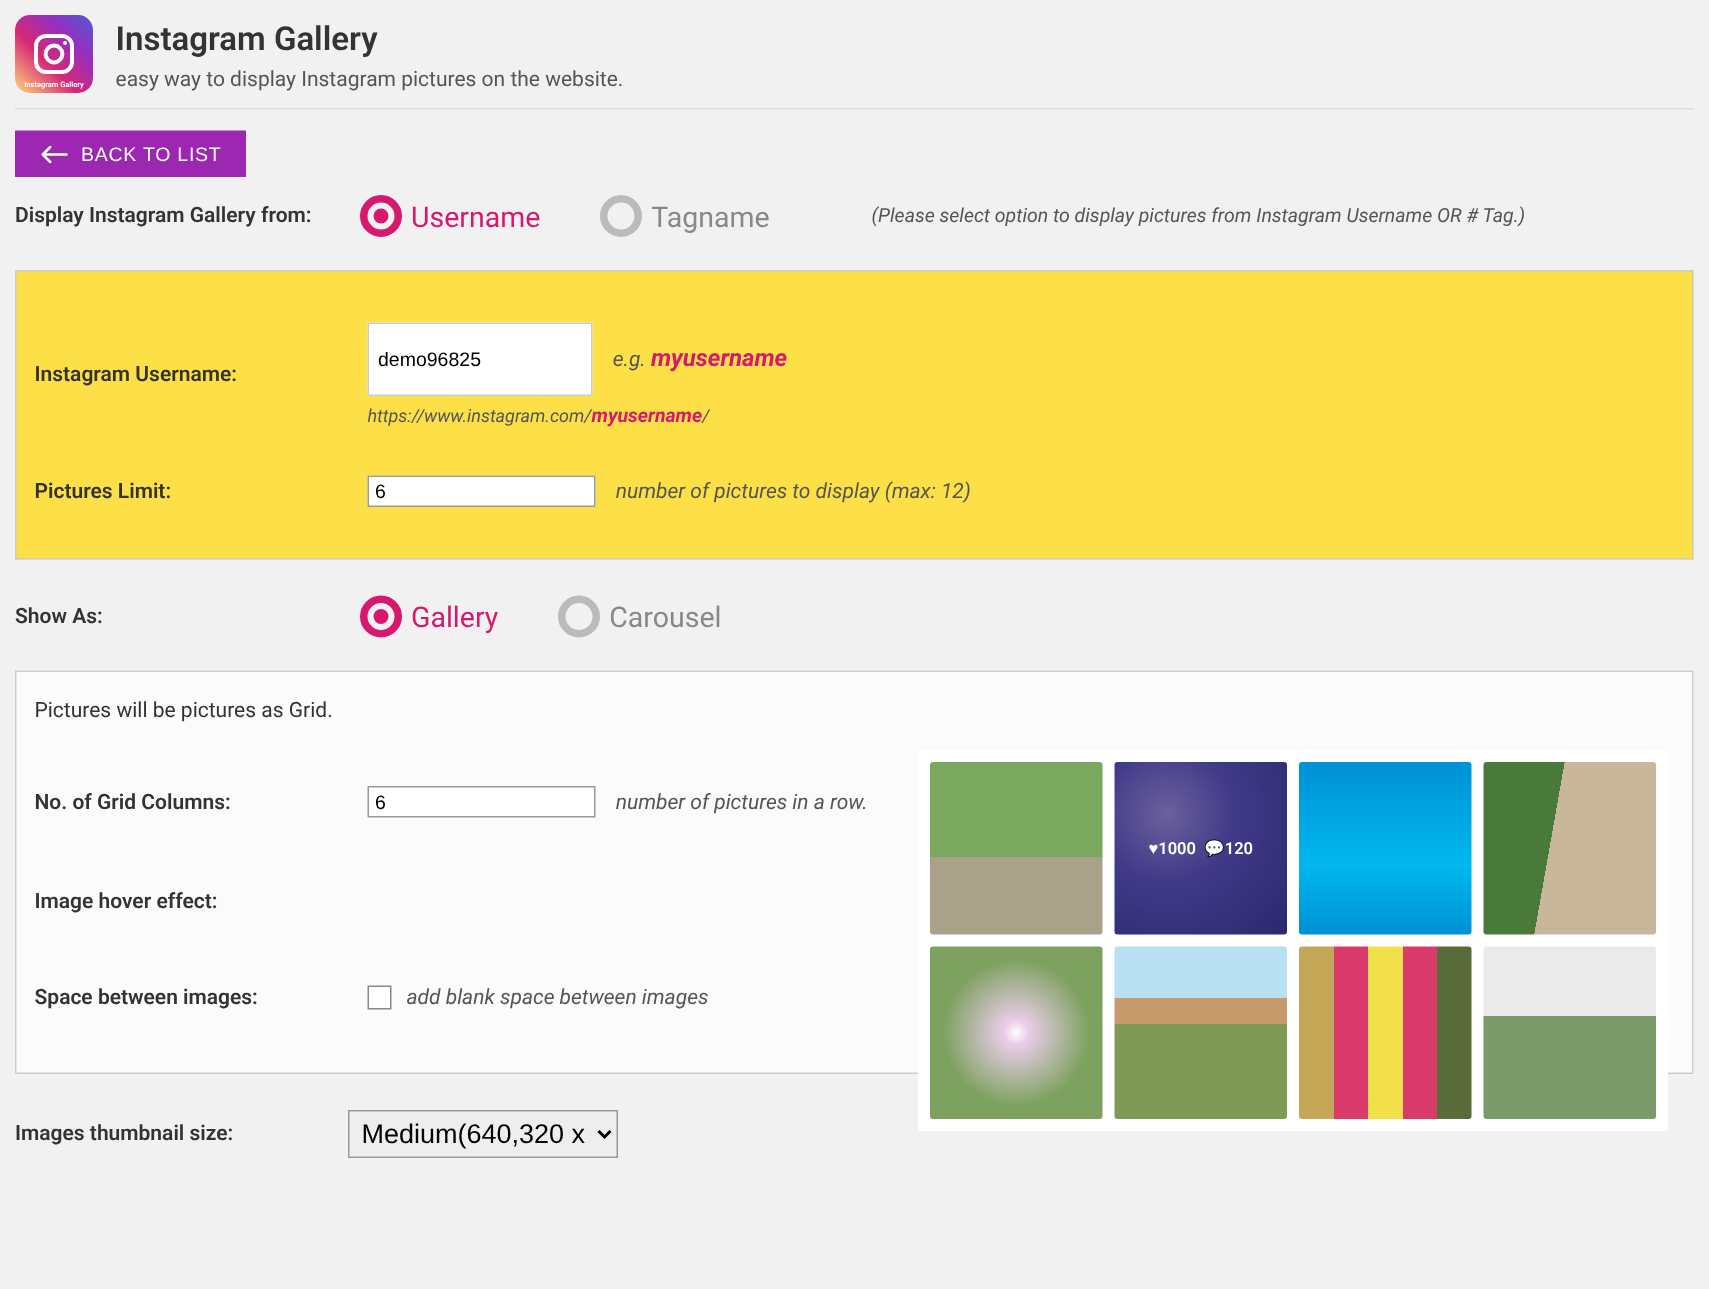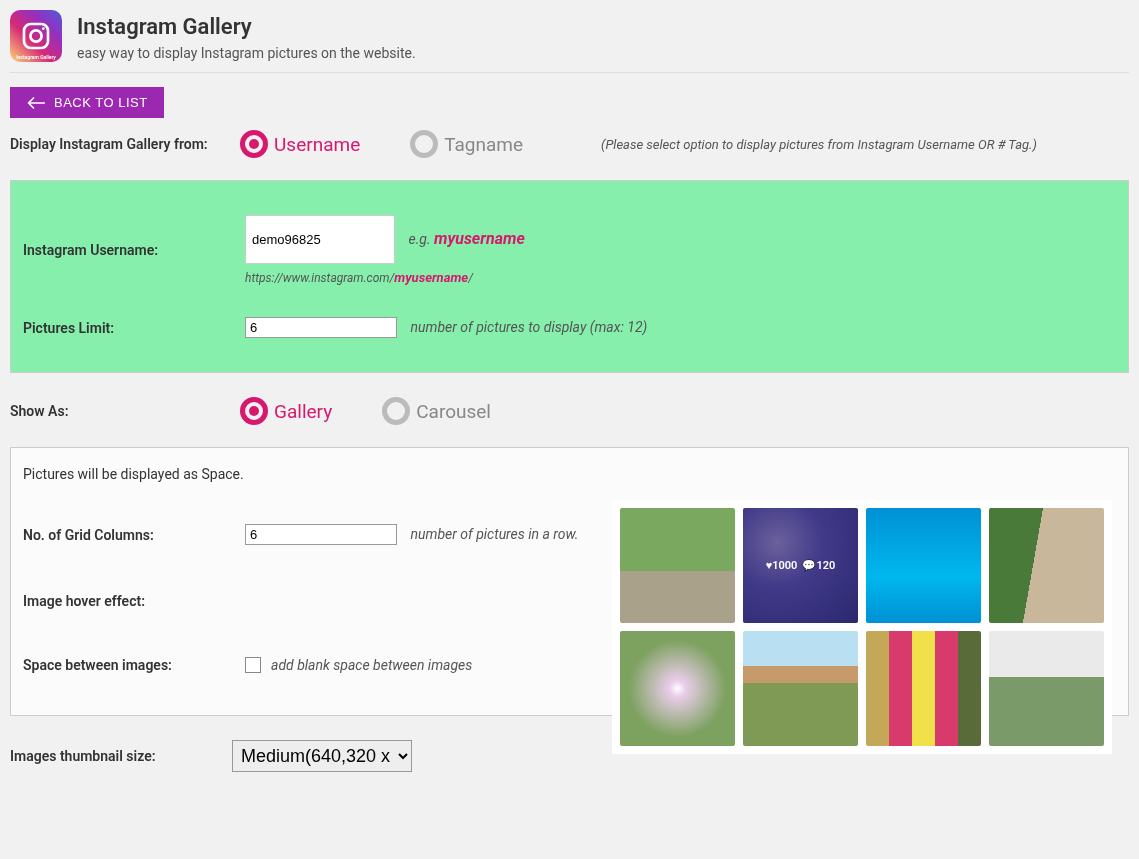--- a/index.html
+++ b/index.html
@@ -23,32 +23,32 @@
   .header-text h1 { font-size: 22px; font-weight:600; margin: 2px 0 6px; }
   .header-text p  { font-size: 14px; color:#555; margin:0; }
   hr.hdr { border:none; border-top:1px solid #ddd; margin:8px 0 14px; }
   .btn-purple {
     display:inline-flex; align-items:center; background:#9c27b0; color:#fff;
     border:none; padding:8px 16px; font-size:13px; letter-spacing:0.5px; cursor:pointer;
   }
   .btn-purple svg { margin-right:8px; }
   .form-row { display:flex; align-items:center; padding:12px 0; }
   .form-label { width:230px; font-weight:600; color:#333; font-size:14px; }
-  .radio-group { display:flex; align-items:center; flex:1; gap:12px; }
+  .radio-group { display:flex; align-items:center; flex:1; gap:2px; }
   .radio-opt { display:flex; align-items:center; margin-right:38px; cursor:pointer; }
   .radio-circle {
     width:28px;height:28px;border-radius:50%;display:inline-flex;align-items:center;justify-content:center;margin-right:6px;
   }
   .radio-circle.sel { border:5px solid #d6196e; }
   .radio-circle.sel::after{content:"";width:10px;height:10px;background:#d6196e;border-radius:50%;}
   .radio-circle.unsel { border:5px solid #bbb; }
   .radio-label.sel{ color:#d6196e; font-size:19px; }
   .radio-label.unsel{ color:#888; font-size:19px; }
   .hint { font-style:italic; color:#555; font-size:13px; margin-left:28px;}
-  .panel { border:1px solid #ccc; background:#86efac; padding:18px 12px; margin-top:10px; margin-bottom:12px;}
+  .panel { border:1px solid #ccc; background:#fde047; padding:18px 12px; margin-top:10px; margin-bottom:12px;}
   .panel .form-row{ padding:16px 0; }
   .panel .form-label{ width:222px; }
   input[type=text]{
     width:150px; padding:16px 6px; border:1px solid #ccc; font-size:13px; background:#fff;
   }
   input[type=number]{
     width:152px; padding:2px 4px; border:1px solid #999; font-size:13px; background:#fff;
   }
   select{
     width:180px; padding:4px; border:1px solid #999; background:#eee; font-size:18px;
@@ -157,21 +157,21 @@
     </div>
     <div class="radio-opt">
       <span class="radio-circle unsel"></span>
       <span class="radio-label unsel">Carousel</span>
     </div>
   </div>
 </div>
 
 
 <div class="panel2">
-  <div class="panel2-top">Pictures will be displayed as Space.</div>
+  <div class="panel2-top">Pictures will be pictures as Grid.</div>
 
   <div class="form-row">
     <div class="form-label">No. of Grid Columns:</div>
     <div>
       <input type="number" value="6" style="">
       <span class="eg">number of pictures in a row.</span>
     </div>
   </div>
 
   <div class="form-row">

